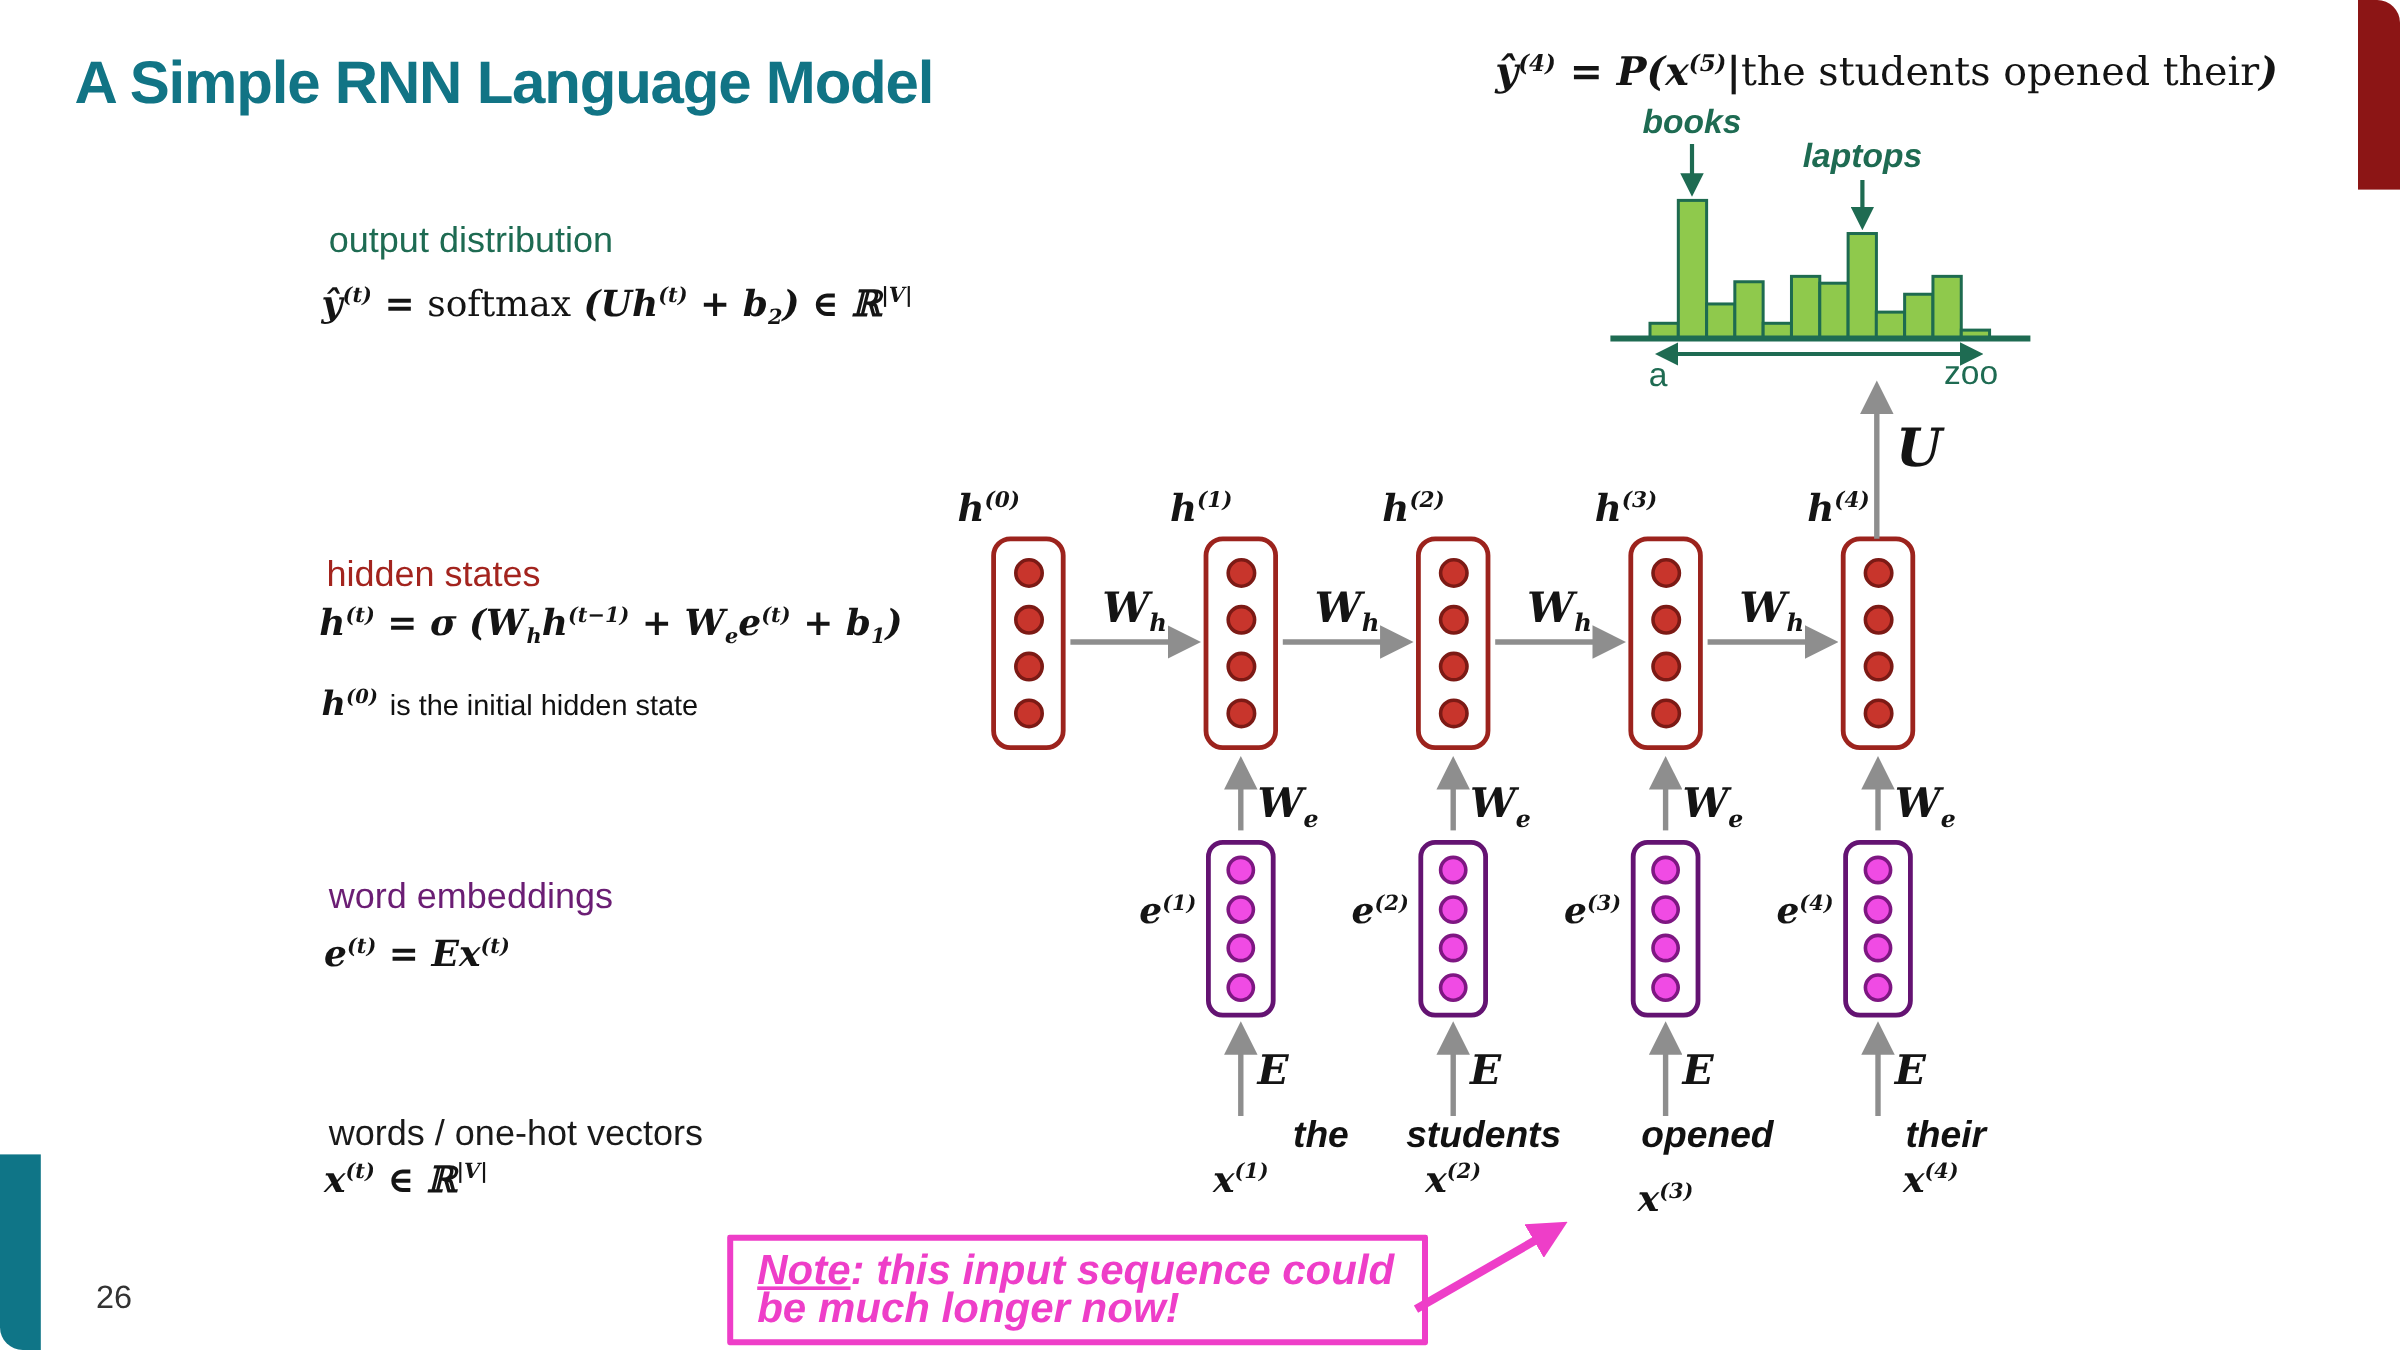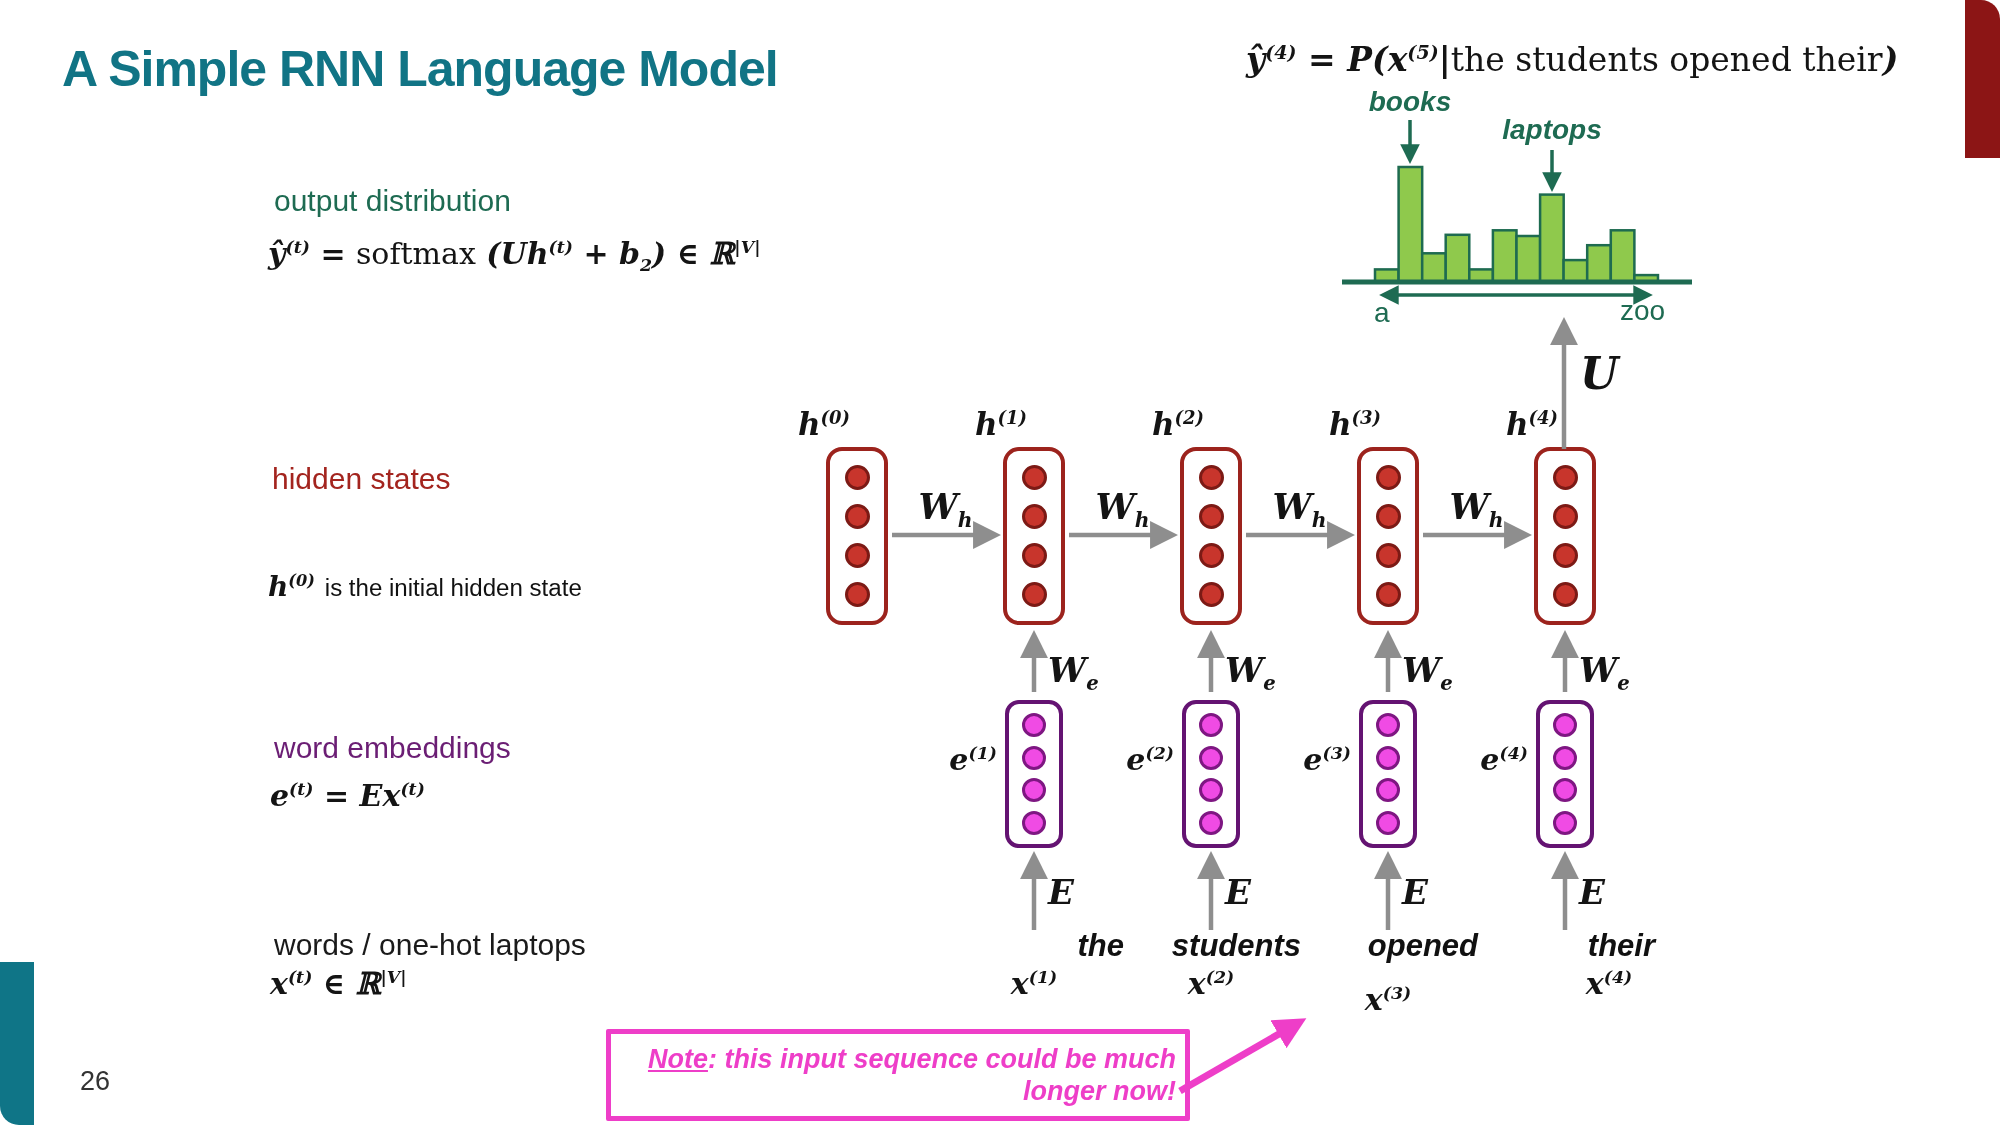--- a/index.html
+++ b/index.html
@@ -44,22 +44,22 @@
   .word{position:absolute;font-style:italic;font-weight:600;font-size:31px;
         text-align:right;color:#111;}
   .xl{font-size:30px;text-align:center;width:180px;}
   
   .histlab{position:absolute;color:#1E6B52;font-size:28px;}
   .histlab.it{font-style:italic;font-weight:600;text-align:center;width:130px;}
   
   .notebox{position:absolute;left:606px;top:1029px;width:584px;height:92px;
            box-sizing:border-box;border:5px solid #EE3EC8;background:#fff;border-radius:2px;
            display:flex;align-items:center;justify-content:center;}
-  .notetext{color:#EE3EC8;font-style:italic;font-weight:600;font-size:27px;
-            line-height:32px;text-align:right;padding:0 9px;}
+  .notetext{color:#EE3EC8;font-style:italic;font-weight:600;font-size:35px;
+            line-height:32px;text-align:left;padding:0 20px;}
   .notetext .nb-title{font-weight:700;text-decoration:underline;}
   svg.overlay{position:absolute;left:0;top:0;pointer-events:none;}
   .bar{fill:#8FC94C;stroke:#1E6B50;stroke-width:2.5px;}
 </style>
 </head>
 <body>
 
 <div class="slide">
 
   <div class="bar-red"></div>
@@ -67,26 +67,27 @@
 
   <div class="title">A Simple RNN Language Model</div>
   <div class="pageno">26</div>
 
   <div class="topeq math">ŷ<sup>(4)</sup> = P(x<sup>(5)</sup>|<span class="rm">the students opened their</span>)</div>
 
   <div class="sec green abs" style="left:274px;top:184px;">output distribution</div>
   <div class="eq math" style="left:268px;top:236px;">ŷ<sup>(t)</sup> = <span class="rm">softmax</span> (Uh<sup>(t)</sup> + b<sub>2</sub>) ∈ ℝ<sup>|V|</sup></div>
 
   <div class="sec red abs" style="left:272px;top:462px;">hidden states</div>
+  <div class="eq math" style="left:266px;top:502px;">h<sup>(t)</sup> = σ (W<sub>h</sub>h<sup>(t−1)</sup> + W<sub>e</sub>e<sup>(t)</sup> + b<sub>1</sub>)</div>
   <div class="eq math mixed" style="left:268px;top:570px;font-size:28px;">h<sup>(0)</sup> <span class="rm">is the initial hidden state</span></div>
 
   <div class="sec purple abs" style="left:274px;top:731px;">word embeddings</div>
   <div class="eq math" style="left:270px;top:778px;">e<sup>(t)</sup> = Ex<sup>(t)</sup></div>
 
-  <div class="sec black abs" style="left:274px;top:928px;">words / one-hot laptops</div>
+  <div class="sec black abs" style="left:274px;top:928px;">words / one-hot vectors</div>
   <div class="eq math" style="left:270px;top:966px;">x<sup>(t)</sup> ∈ ℝ<sup>|V|</sup></div>
 
   <div class="histlab it" style="left:1345px;top:86px;">books</div>
   <div class="histlab it" style="left:1487px;top:114px;">laptops</div>
   <div class="histlab" style="left:1374px;top:297px;">a</div>
   <div class="histlab" style="left:1620px;top:295px;">zoo</div>
 
   <div class="notebox">
     <div class="notetext">
       <span class="nb-title">Note</span><span>: this input sequence could be much longer now!</span>

